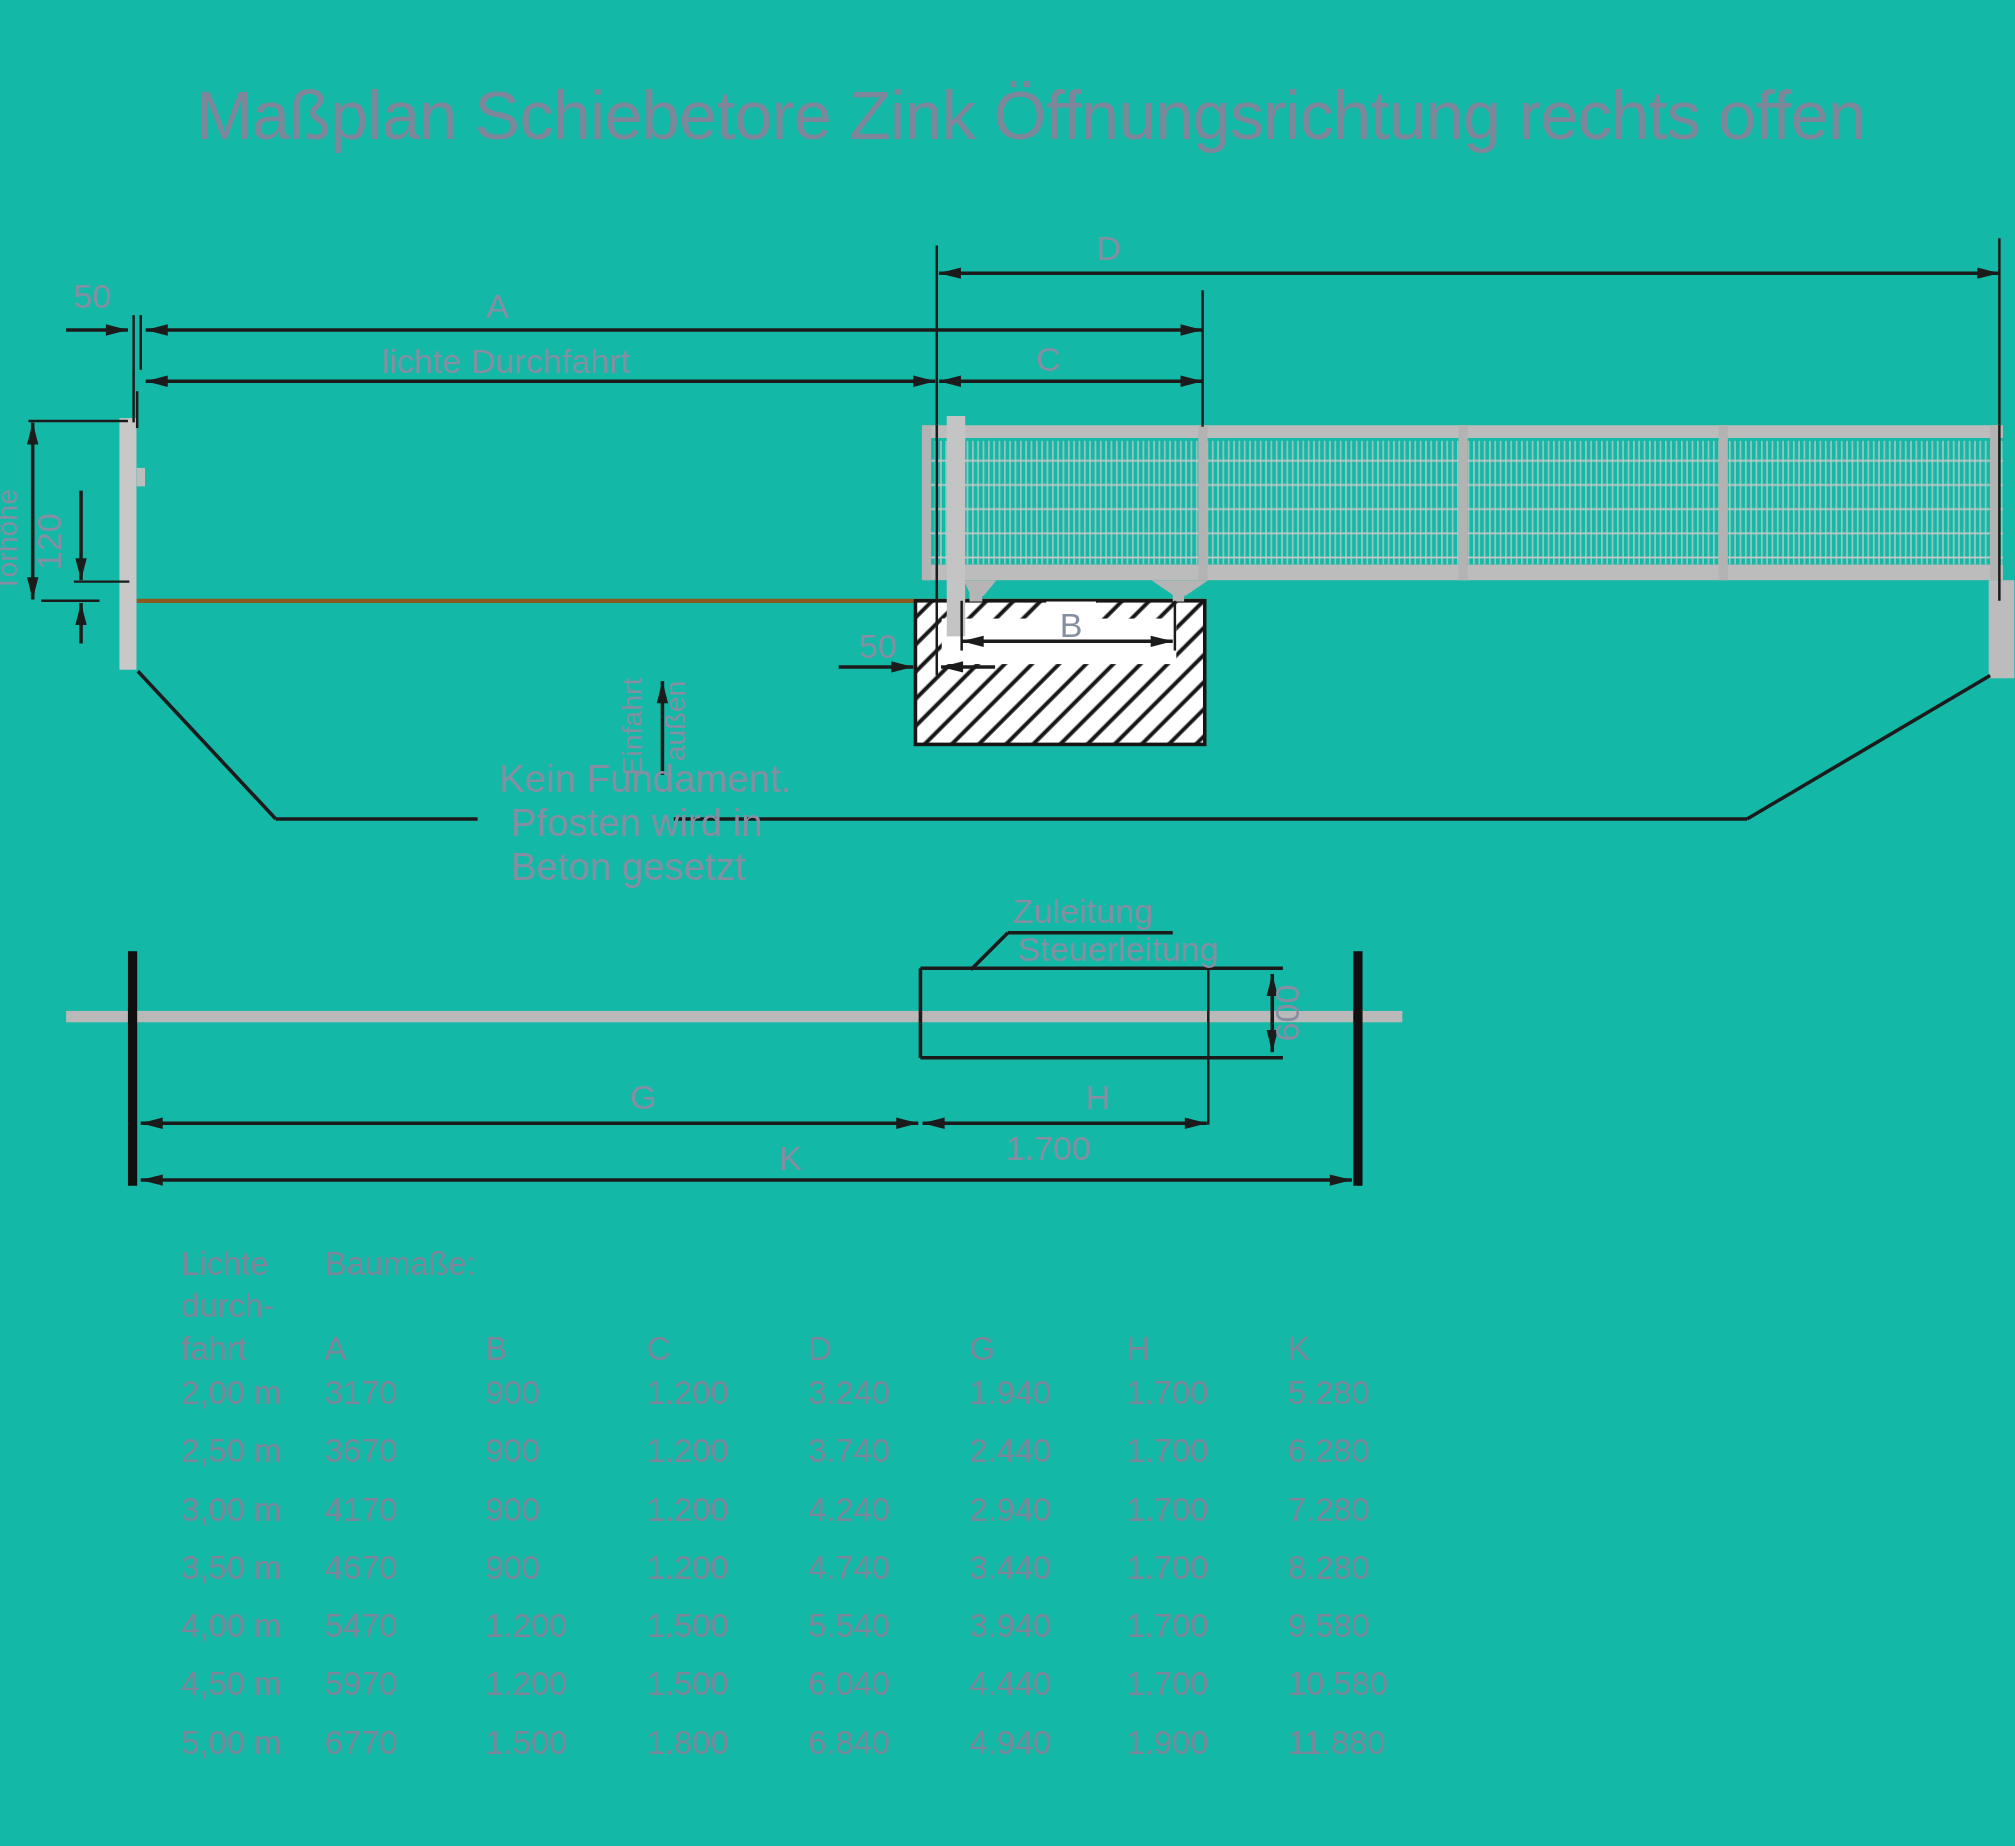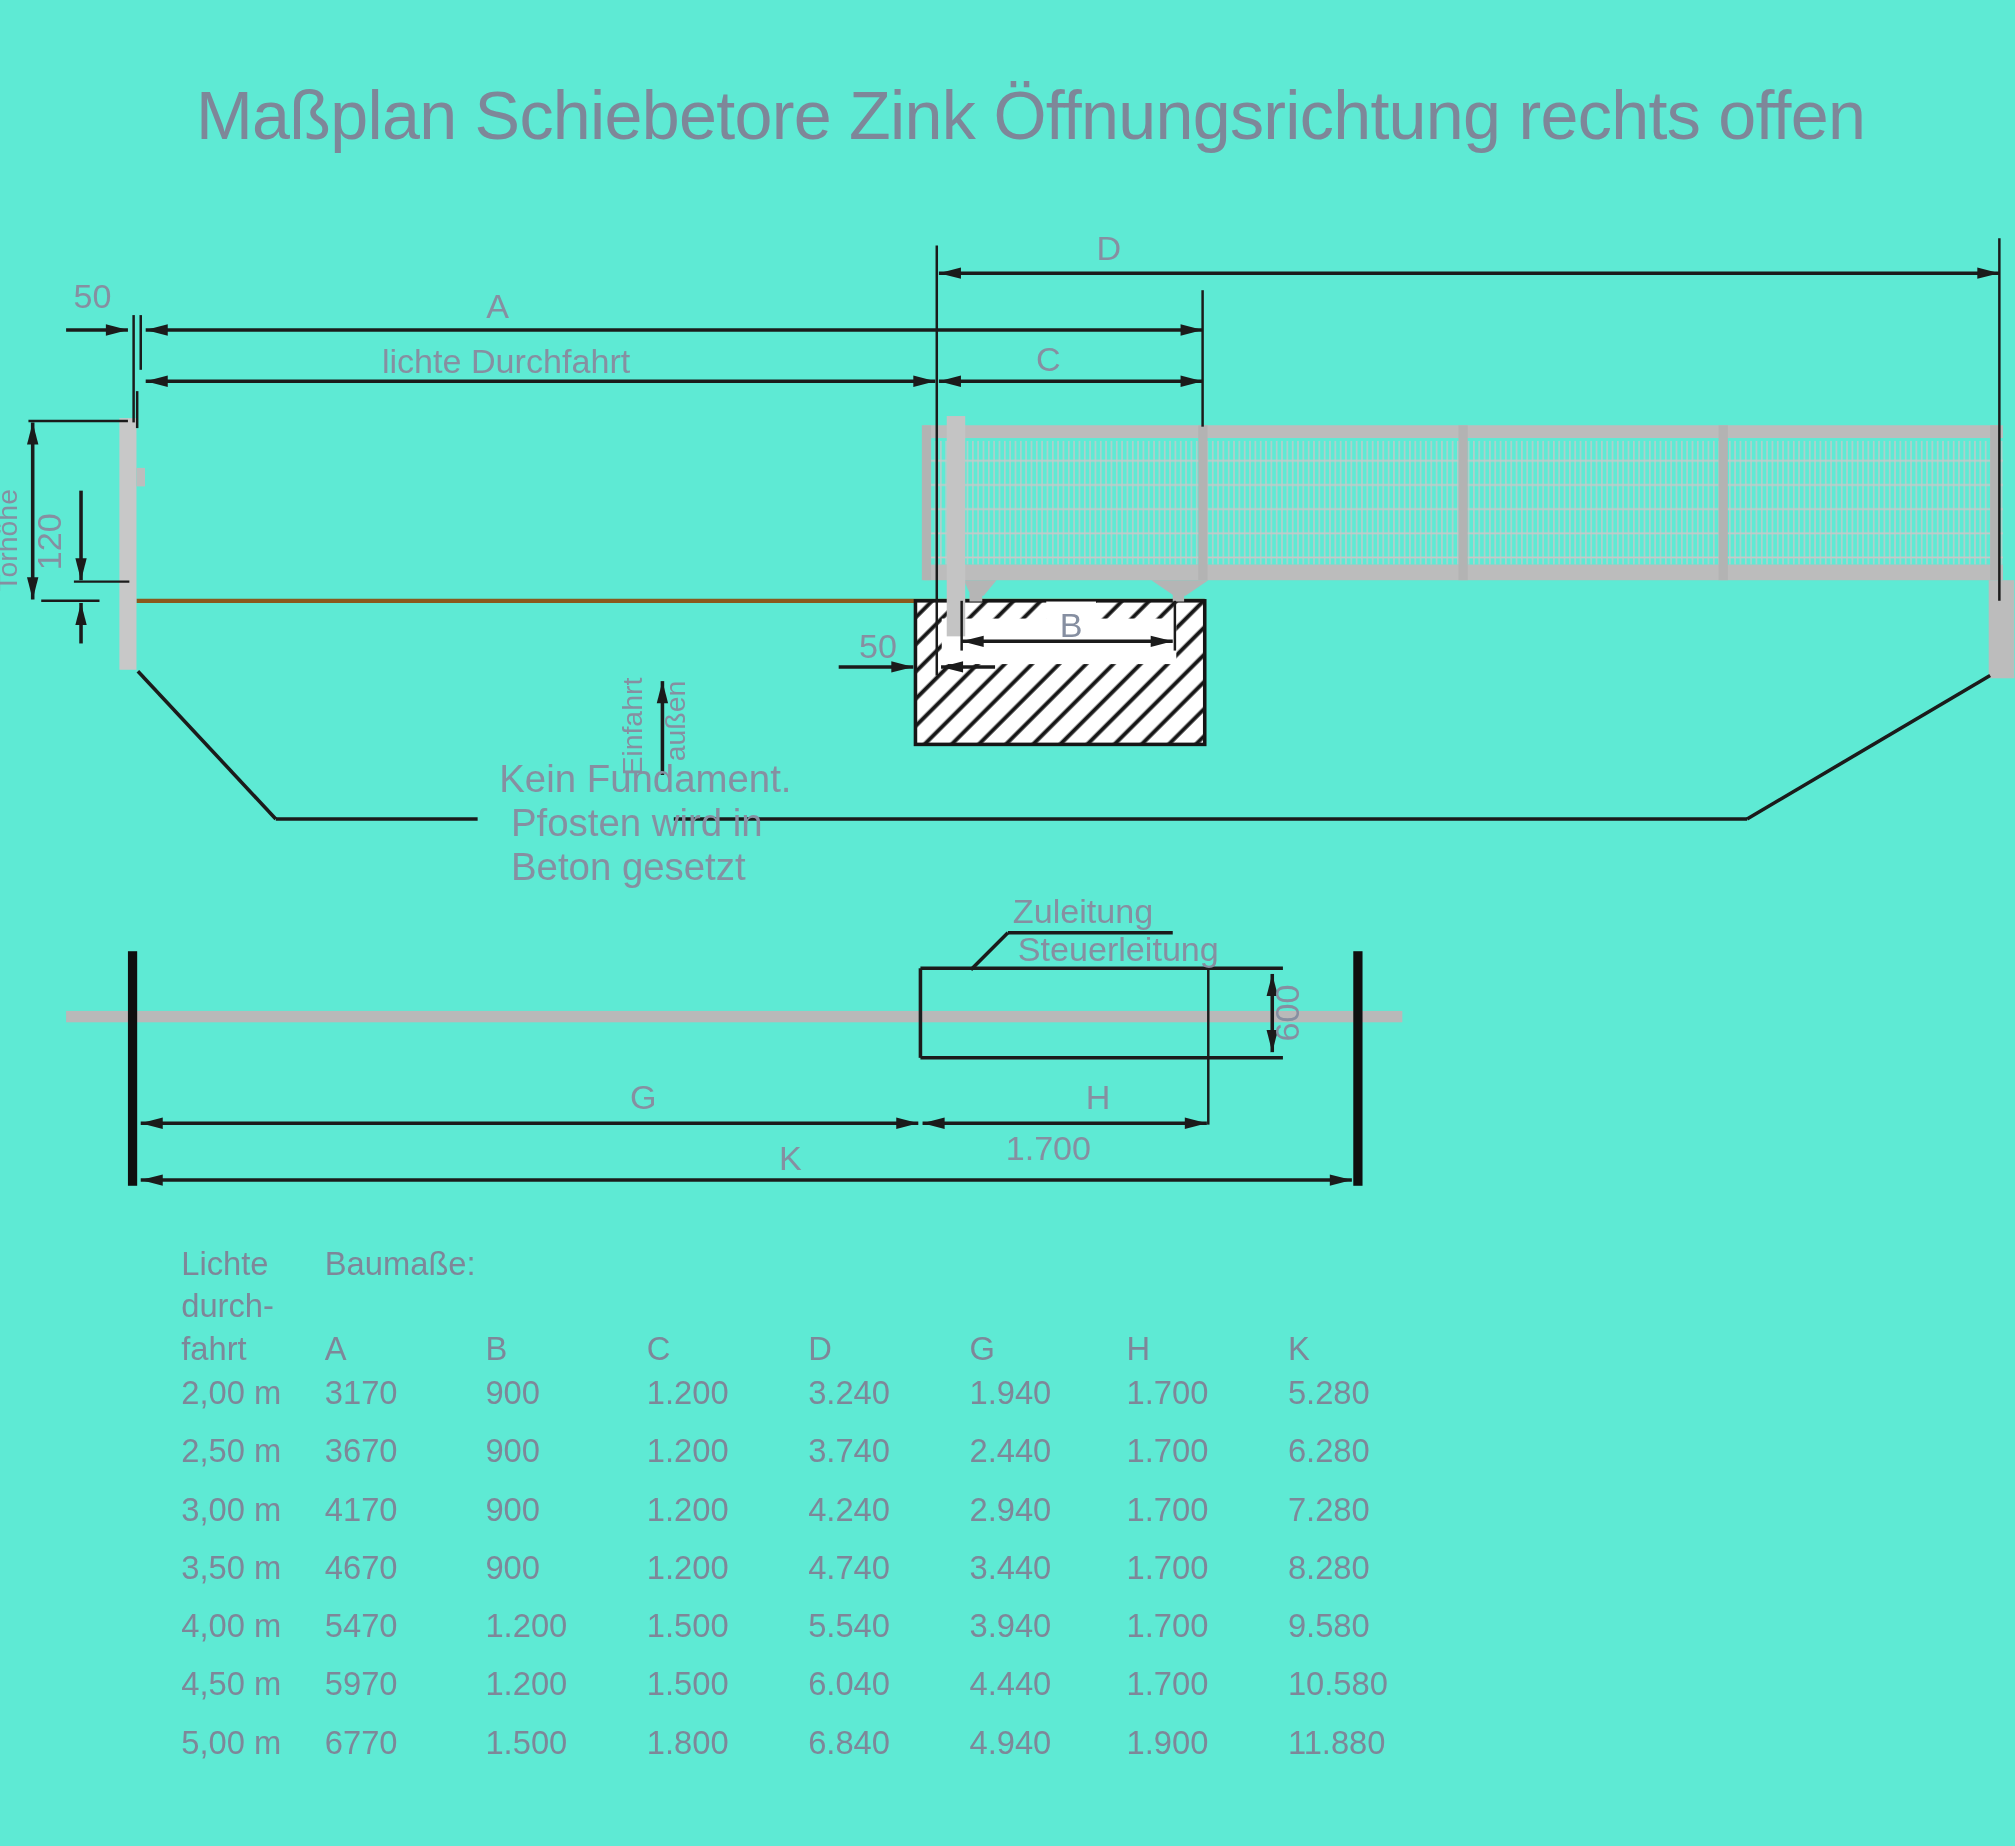--- a/index.html
+++ b/index.html
@@ -1,16 +1,16 @@
 <!DOCTYPE html>
 <html style="font-size:11.4px"><head>
 <meta charset="utf-8">
 <style>
   html,body{margin:0;padding:0;background:#ffffff;}
-  .stage{position:relative;width:2015px;height:1847px;background:#5eead4;overflow:hidden;}
+  .stage{position:relative;width:2015px;height:1847px;background:#14b8a6;overflow:hidden;}
   svg{display:block;}
   text{font-family:"Liberation Sans","DejaVu Sans",sans-serif;}
   .title{font-size:96px;fill:#7e8799;letter-spacing:-1px;}
   .lbl{font-size:48px;fill:#868fa1;}
   .note{font-size:54px;fill:#868fa1;}
   .small{font-size:40px;fill:#868fa1;}
   .tbl{font-size:46px;fill:#7e8799;}
   .dim{stroke:#1b1b1b;stroke-width:5;fill:none;}
   .thin{stroke:#1b1b1b;stroke-width:3.5;fill:none;}
   .ann{stroke:#1b1b1b;stroke-width:5;fill:none;}

